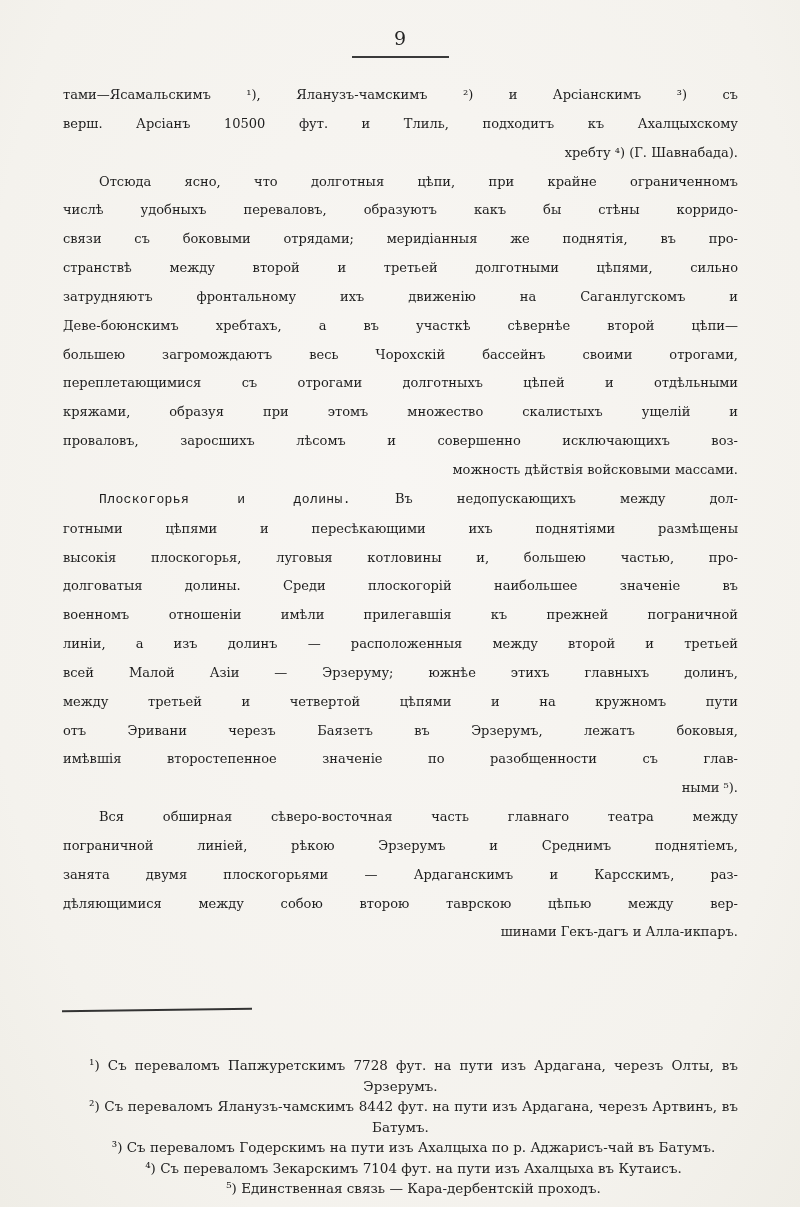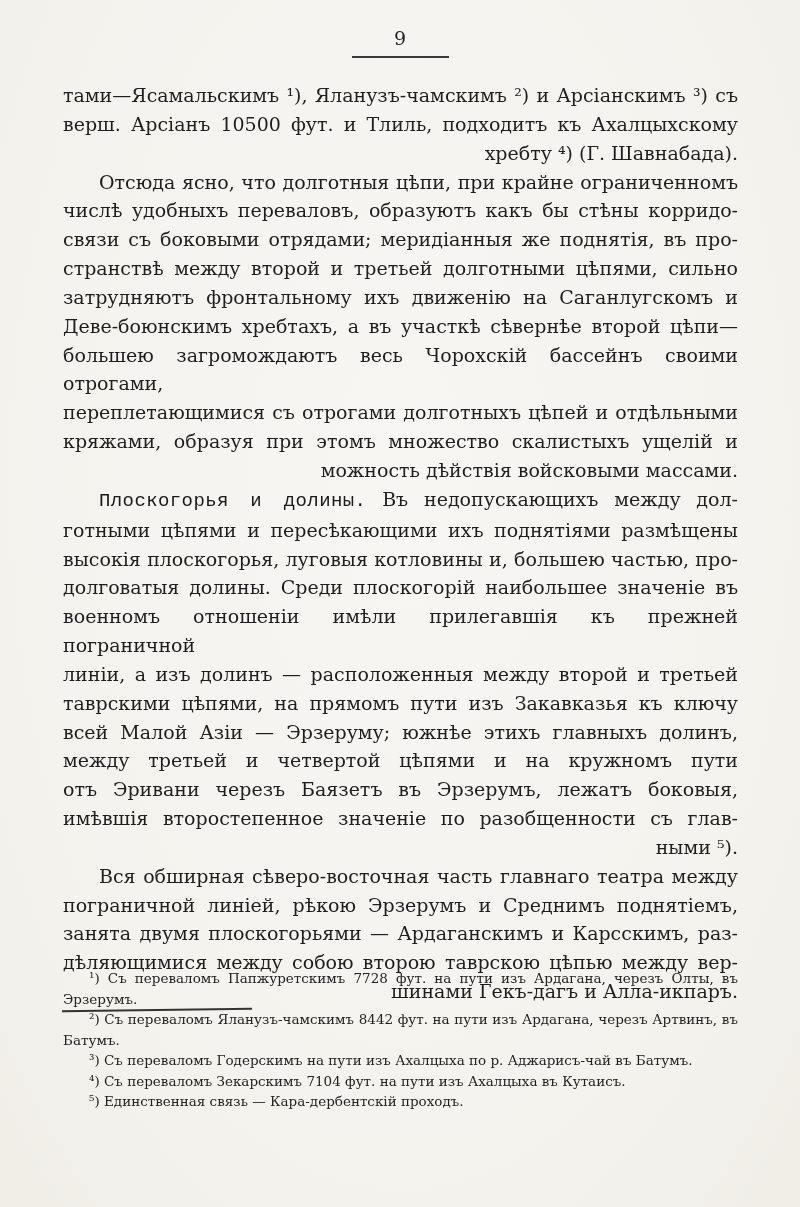--- a/index.html
+++ b/index.html
@@ -19,40 +19,40 @@
     position: absolute; top: 27px; left: 63px; width: 675px;
     text-align: center;
   }
   .pagenum { font-size: 19px; letter-spacing: 1px; color: #222; }
   .pagenum-rule {
     width: 97px; height: 2px; background: #3a3a3a;
     margin: 7px auto 0 auto;
   }
   .main {
     position: absolute; top: 81px; left: 63px; width: 675px;
-    font-size: 19px; line-height: 28.85px;
+    font-size: 13px; line-height: 28.85px;
   }
   .ln { text-align: right; white-space: normal; }
   .ln.j { text-align: justify; text-align-last: justify; }
   .ln.ind { text-indent: 36px; }
   .runhead {
     font-family: Liberation Mono, monospace;
     letter-spacing: 0.4px;
     color: #1a1a1a;
   }
   .foot-rule {
     position: absolute; top: 1009px; left: 62px;
     width: 190px; height: 2px; background: #333;
     transform: rotate(-0.8deg);
   }
   .footnotes {
-    position: absolute; top: 968px; left: 63px; width: 675px;
+    position: absolute; top: 1055px; left: 63px; width: 675px;
     font-size: 13.5px; line-height: 20.5px; color: #222;
   }
-  .fn { text-align: left; }
+  .fn { text-align: center; }
   .fn.j { text-align: justify; text-align-last: justify; }
   .fn.find { text-indent: 26px; }
 </style>
 </head>
 <body>
 
 <div class="page">
 
   <div class="pagehead">
     <div class="pagenum">9</div>
@@ -70,34 +70,34 @@
     <div class="para">
       <div class="ln j ind">Отсюда ясно, что долготныя цѣпи, при крайне ограниченномъ</div>
       <div class="ln j">числѣ удобныхъ переваловъ, образуютъ какъ бы стѣны корридо-</div>
       <div class="ln j">связи съ боковыми отрядами; меридіанныя же поднятія, въ про-</div>
       <div class="ln j">странствѣ между второй и третьей долготными цѣпями, сильно</div>
       <div class="ln j">затрудняютъ фронтальному ихъ движенію на Саганлугскомъ и</div>
       <div class="ln j">Деве-боюнскимъ хребтахъ, а въ участкѣ сѣвернѣе второй цѣпи—</div>
       <div class="ln j">большею загромождаютъ весь Чорохскій бассейнъ своими отрогами,</div>
       <div class="ln j">переплетающимися съ отрогами долготныхъ цѣпей и отдѣльными</div>
       <div class="ln j">кряжами, образуя при этомъ множество скалистыхъ ущелій и</div>
+      <div class="ln j">проваловъ, заросшихъ лѣсомъ и совершенно исключающихъ воз-</div>
       <div class="ln">можность дѣйствія войсковыми массами.</div>
     </div>
 
     <div class="para">
       <div class="ln j ind">
         <span class="runhead">Плоскогорья и долины.</span>
         <span>Въ недопускающихъ между дол-</span>
       </div>
       <div class="ln j">готными цѣпями и пересѣкающими ихъ поднятіями размѣщены</div>
       <div class="ln j">высокія плоскогорья, луговыя котловины и, большею частью, про-</div>
       <div class="ln j">долговатыя долины. Среди плоскогорій наибольшее значеніе въ</div>
       <div class="ln j">военномъ отношеніи имѣли прилегавшія къ прежней пограничной</div>
       <div class="ln j">линіи, а изъ долинъ — расположенныя между второй и третьей</div>
-      <div class="ln j">таврскими цѣпями, на прямомъ пути изъ Закавказья къ ключу</div>
       <div class="ln j">всей Малой Азіи — Эрзеруму; южнѣе этихъ главныхъ долинъ,</div>
       <div class="ln j">между третьей и четвертой цѣпями и на кружномъ пути</div>
       <div class="ln j">отъ Эривани черезъ Баязетъ въ Эрзерумъ, лежатъ боковыя,</div>
       <div class="ln j">имѣвшія второстепенное значеніе по разобщенности съ глав-</div>
       <div class="ln">ными ⁵).</div>
     </div>
 
     <div class="para">
       <div class="ln j ind">Вся обширная сѣверо-восточная часть главнаго театра между</div>
       <div class="ln j">пограничной линіей, рѣкою Эрзерумъ и Среднимъ поднятіемъ,</div>

